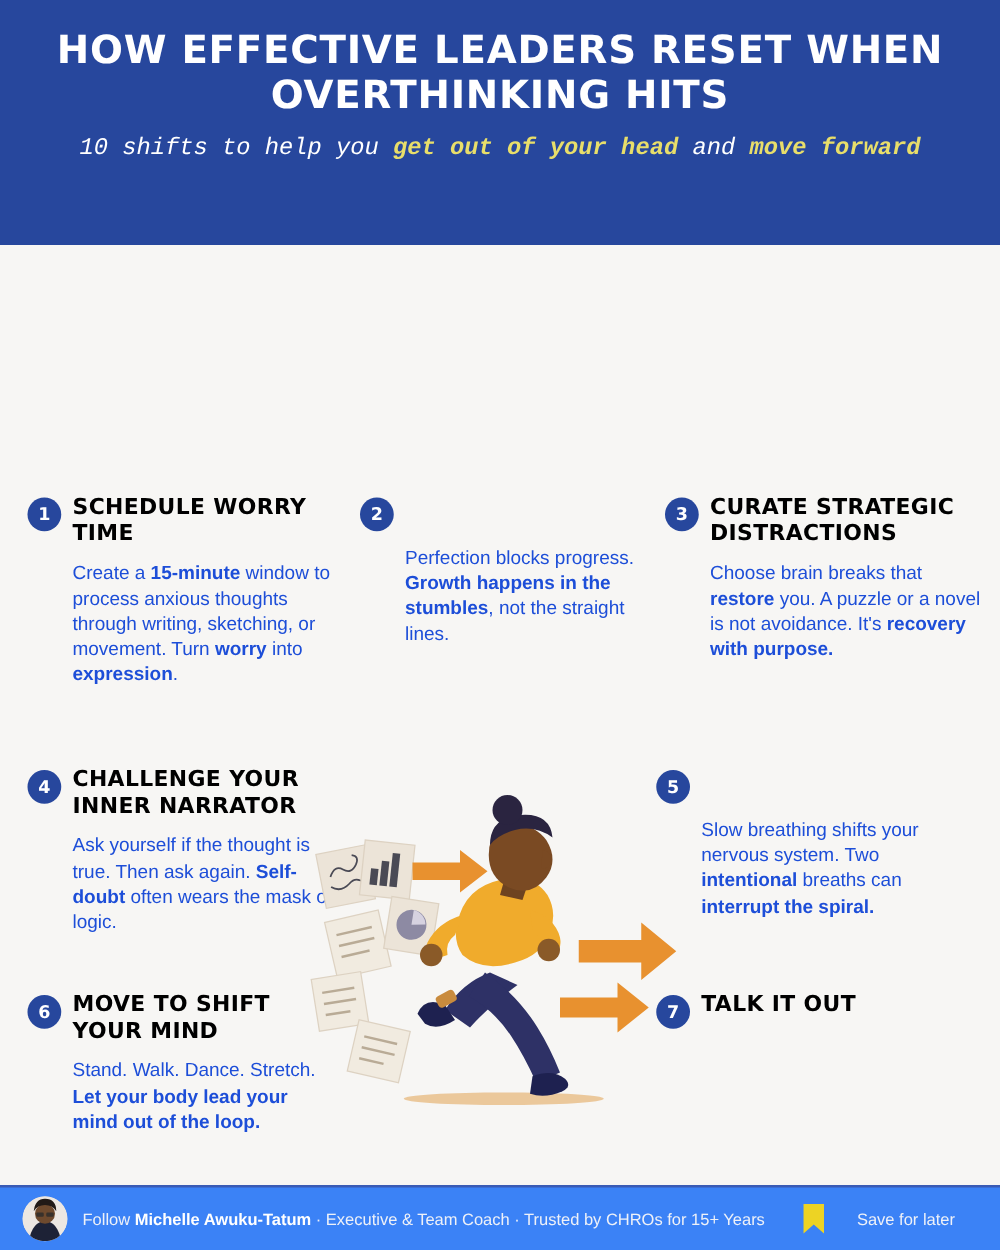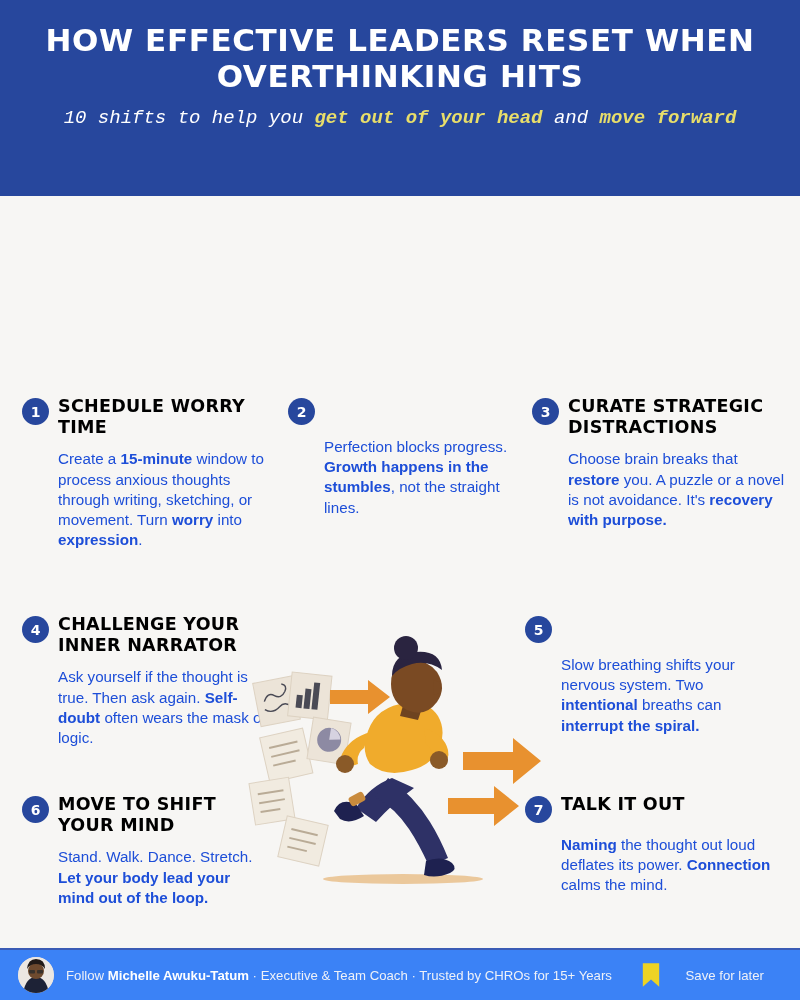--- a/index.html
+++ b/index.html
@@ -179,21 +179,20 @@
       <div class="tip-title">MOVE TO SHIFT YOUR MIND</div>
     </div>
     <div class="tip-body">Stand. Walk. Dance. Stretch. <b>Let your body lead your mind out of the loop.</b></div>
   </div>
 
   <div class="tip t7">
     <div class="tip-head">
       <div class="badge">7</div>
       <div class="tip-title">TALK IT OUT</div>
     </div>
-    <div class="tip-body"><b>Naming</b> the thought out loud deflates its power. <b>Connection</b> calms the mind.</div>
   </div>
 
   <div class="tip t8">
     <div class="tip-head">
       <div class="badge">8</div>
     </div>
     <div class="tip-body"><b>Sort</b> what you can control. <b>Let go</b> of what you cannot. <b>Not every thought deserves a solution.</b></div>
   </div>
 
   <div class="tip t10">

